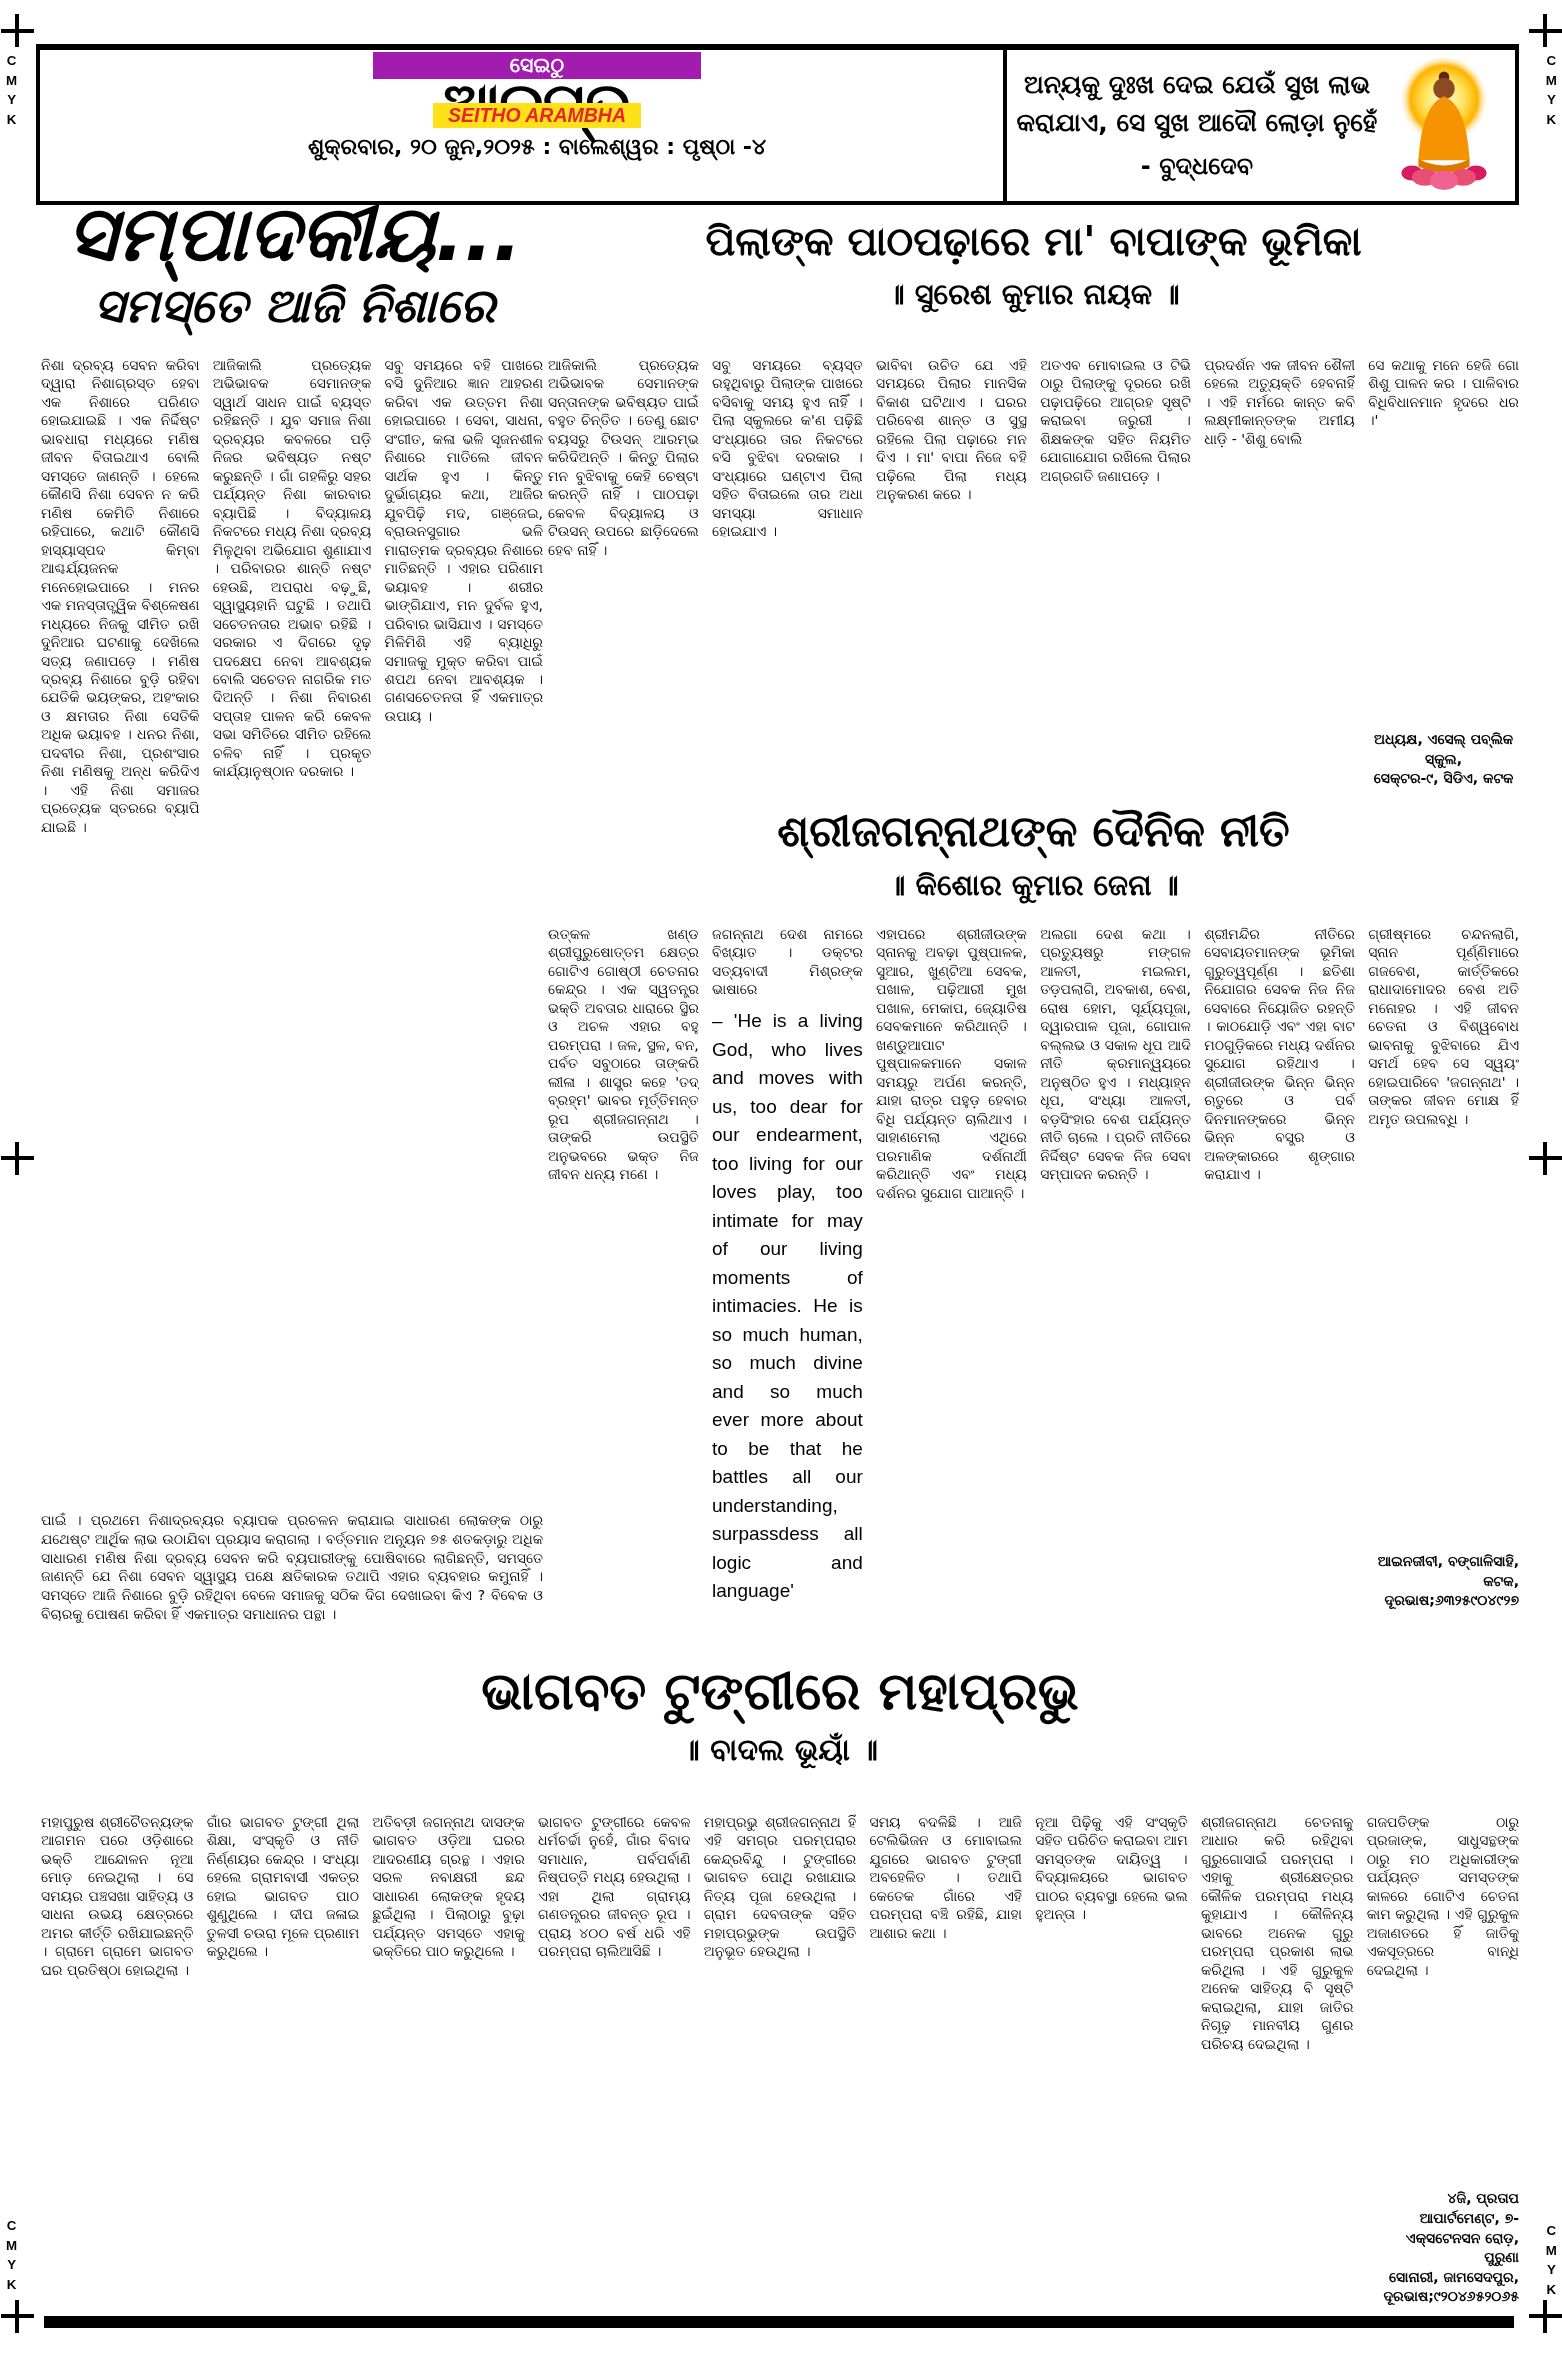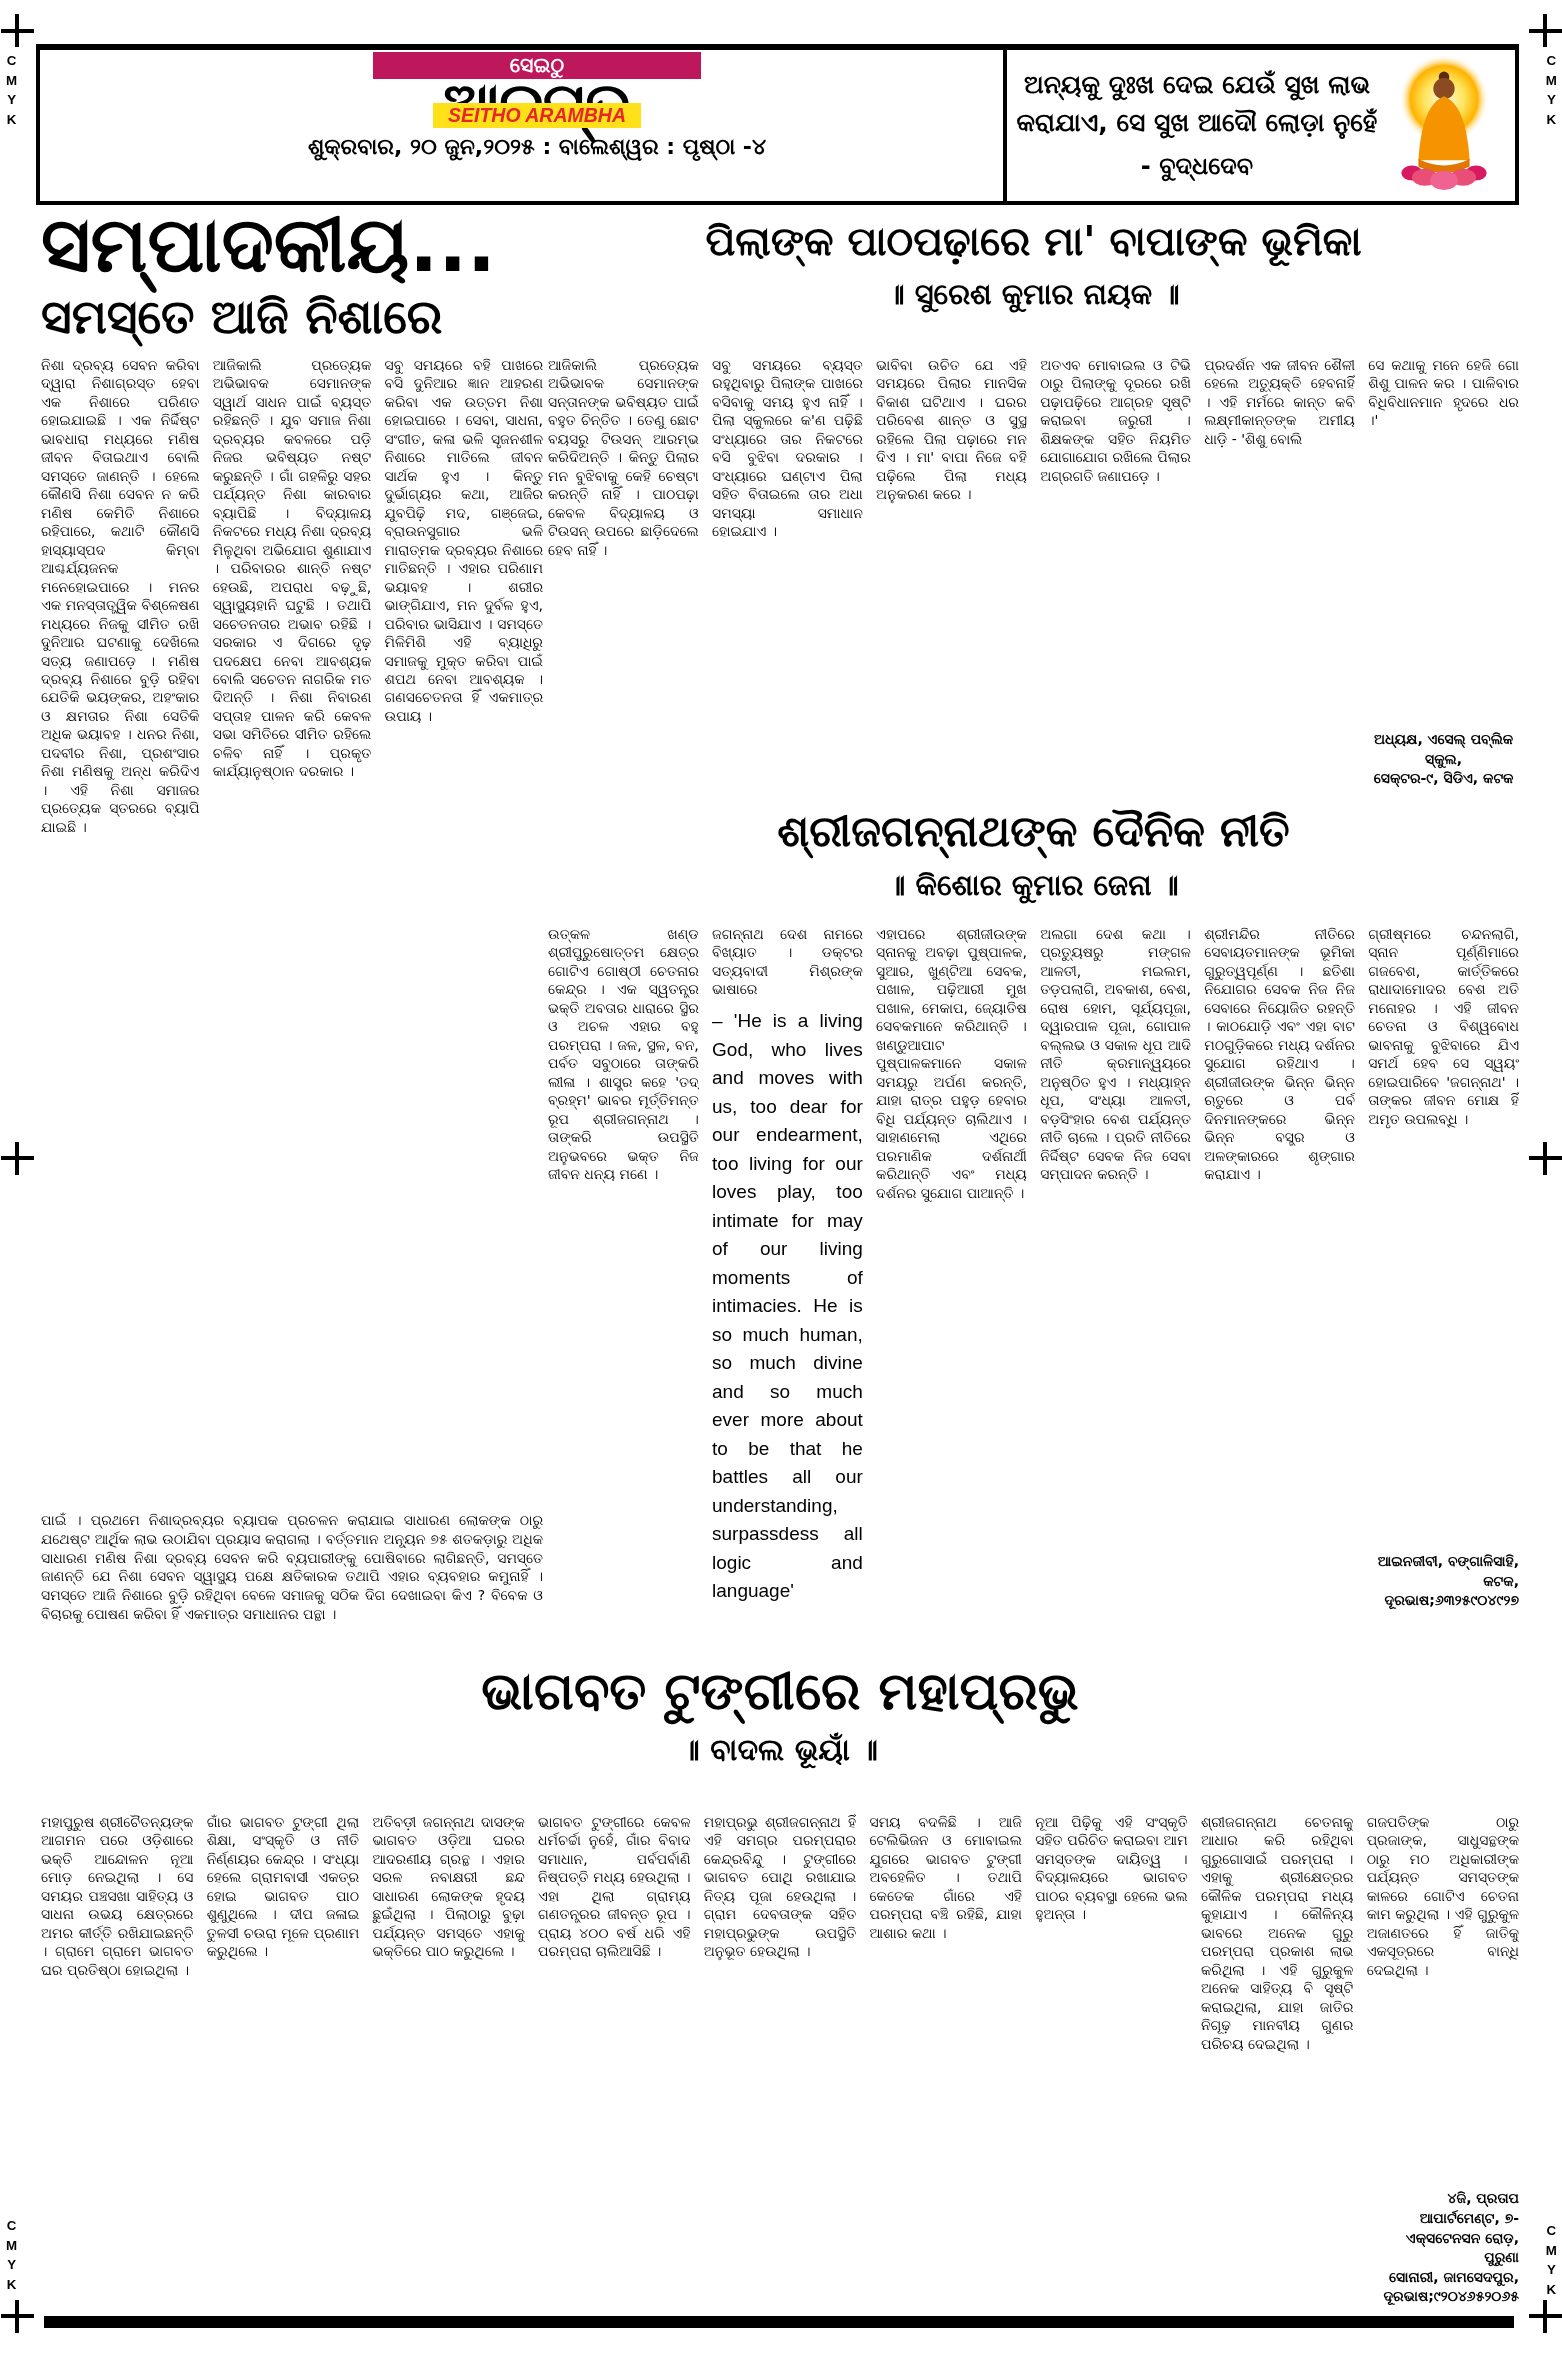--- a/index.html
+++ b/index.html
@@ -8,34 +8,34 @@
   
   .cross{position:absolute;width:33px;height:33px;}
   .cross::before{content:"";position:absolute;left:0;right:0;top:14.3px;height:4.1px;background:#000;}
   .cross::after{content:"";position:absolute;top:0;bottom:0;left:14.3px;width:4.1px;background:#000;}
   .cmyk{position:absolute;writing-mode:vertical-rl;text-orientation:upright;
         font:700 13.3px "Liberation Sans",sans-serif;letter-spacing:4.6px;}
   
   .header-box{position:absolute;left:36px;top:44px;width:1483px;height:161px;
               border:4.1px solid #000;border-top-width:6.1px;box-sizing:border-box;}
   .masthead{position:absolute;left:241px;top:2px;width:512px;text-align:center;}
-  .m-bar{margin:0 auto;width:328px;background:#be185d;color:#fff;font-weight:bold;
+  .m-bar{margin:0 auto;width:328px;background:#a21caf;color:#fff;font-weight:bold;
          font-size:20.5px;line-height:27px;}
   .m-title{font-size:60px;font-weight:bold;line-height:0.95;letter-spacing:-2px;margin-top:-3.1px;}
   .m-ribbon{display:inline-block;position:relative;top:-30px;background:#ffe11a;color:#e8262a;
             font-style:italic;font-weight:bold;font-size:19.5px;padding:1px 15.4px;
             font-family:"Liberation Sans",sans-serif;}
   .m-date{margin-top:-23.6px;font-size:22px;font-weight:bold;}
   .quote-box{position:absolute;right:0;top:0;bottom:0;width:512px;border-left:4.1px solid #000;
              display:flex;align-items:center;padding:3.1px 7.2px;box-sizing:border-box;}
   .q-text{flex:1;text-align:center;font-weight:bold;font-size:25px;line-height:1.55;}
   .q-attr{margin-top:5.1px;font-size:24px;}
   .buddha{width:128px;height:150px;flex:0 0 auto;}
   
-  .ed-head{position:absolute;left:41px;top:205px;width:507px;text-align:left;}
+  .ed-head{position:absolute;left:41px;top:194px;width:507px;text-align:center;font-style:italic;}
   .ed-title{font-size:76px;font-weight:bold;line-height:1.05;}
   .ed-sub{font-size:47px;font-weight:bold;margin-top:4.1px;}
   .a-head{position:absolute;text-align:center;}
   .a-title{font-weight:bold;line-height:1.05;}
   .a-byline{font-weight:bold;}
   
   .cols{position:absolute;display:flex;gap:13.3px;}
   .col{flex:1 1 0;display:flex;flex-direction:column;overflow:hidden;}
   .col-text{flex:1 1 auto;overflow:hidden;text-align:justify;
             font-size:14px;line-height:1.32;}

